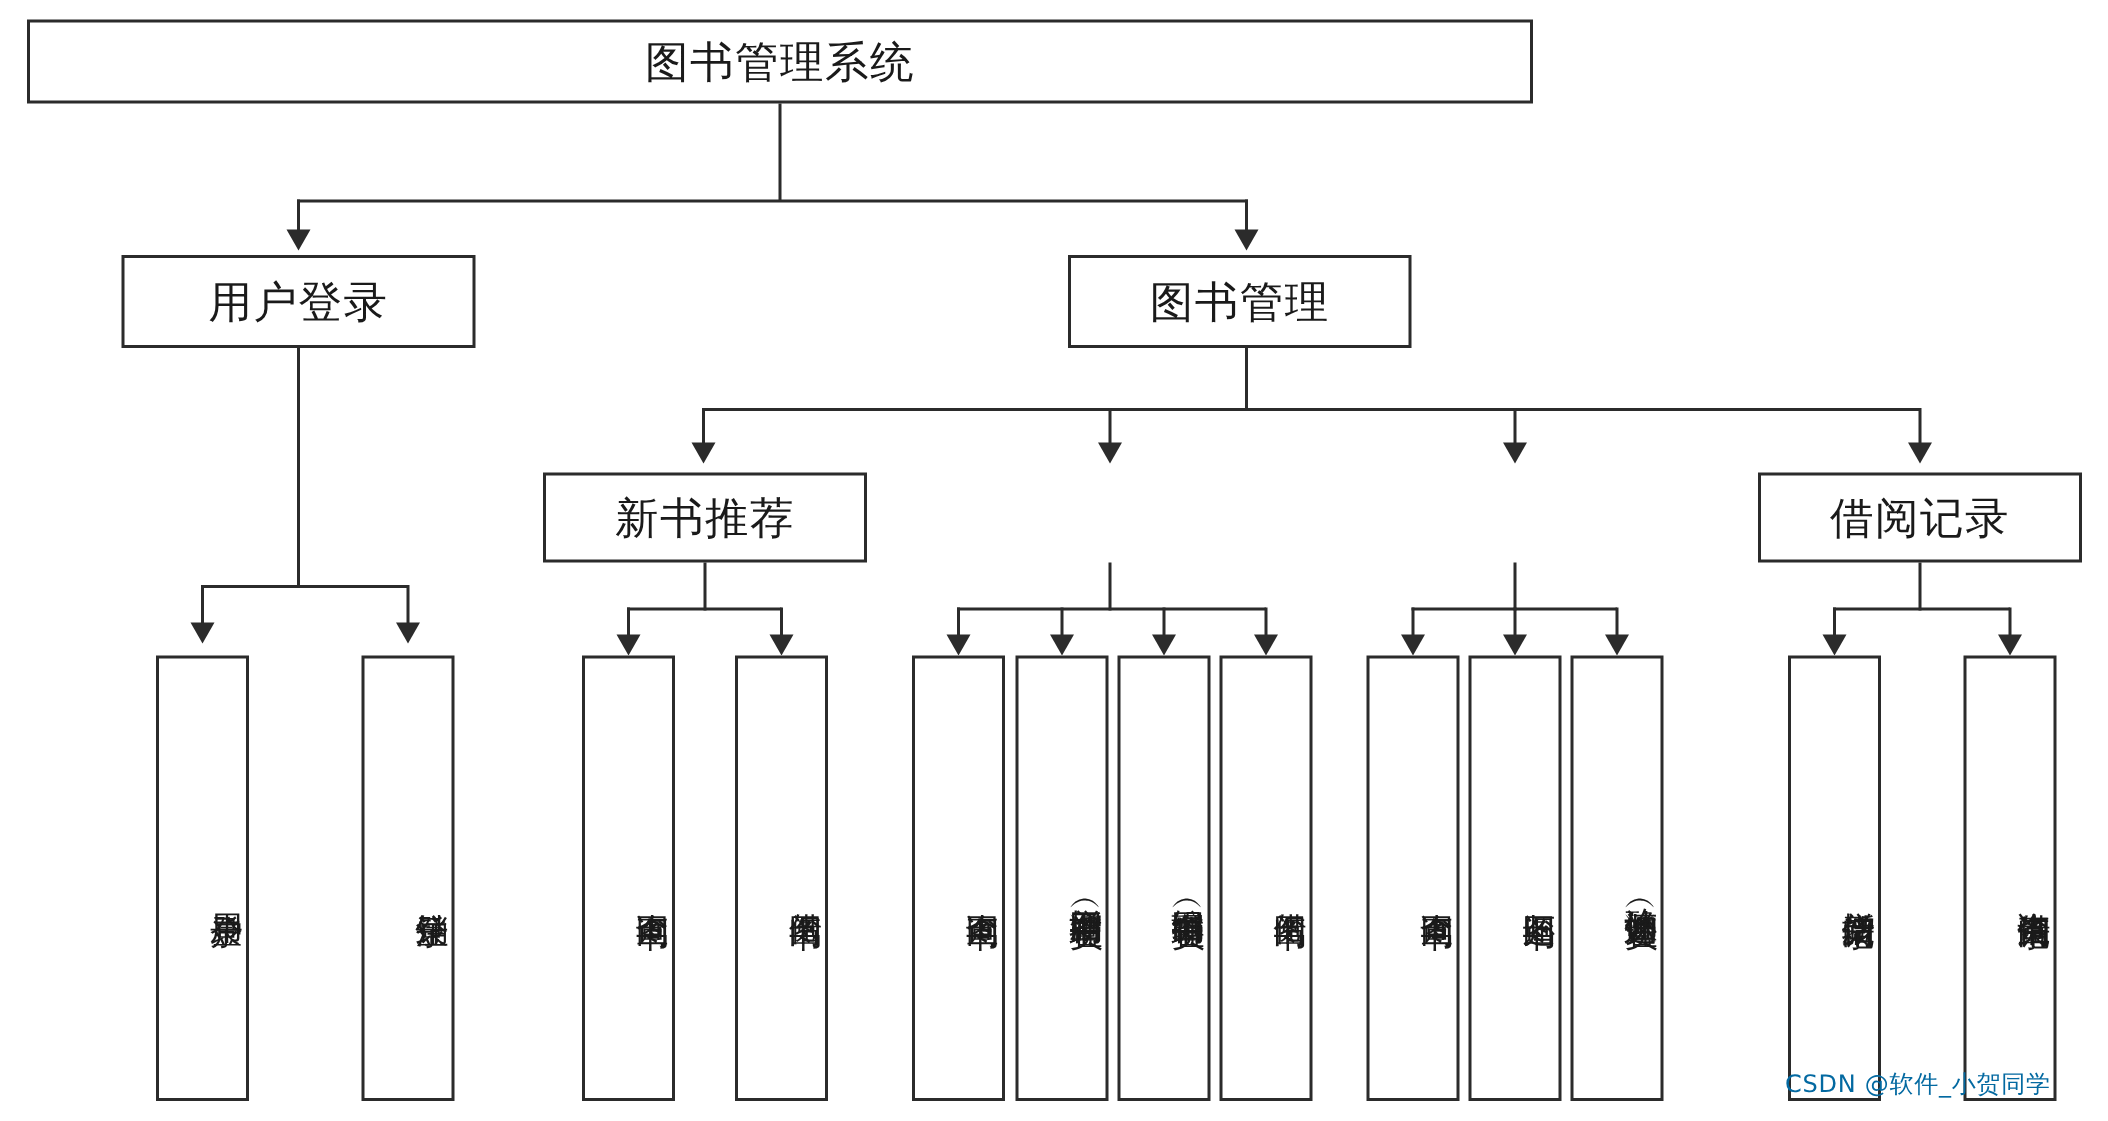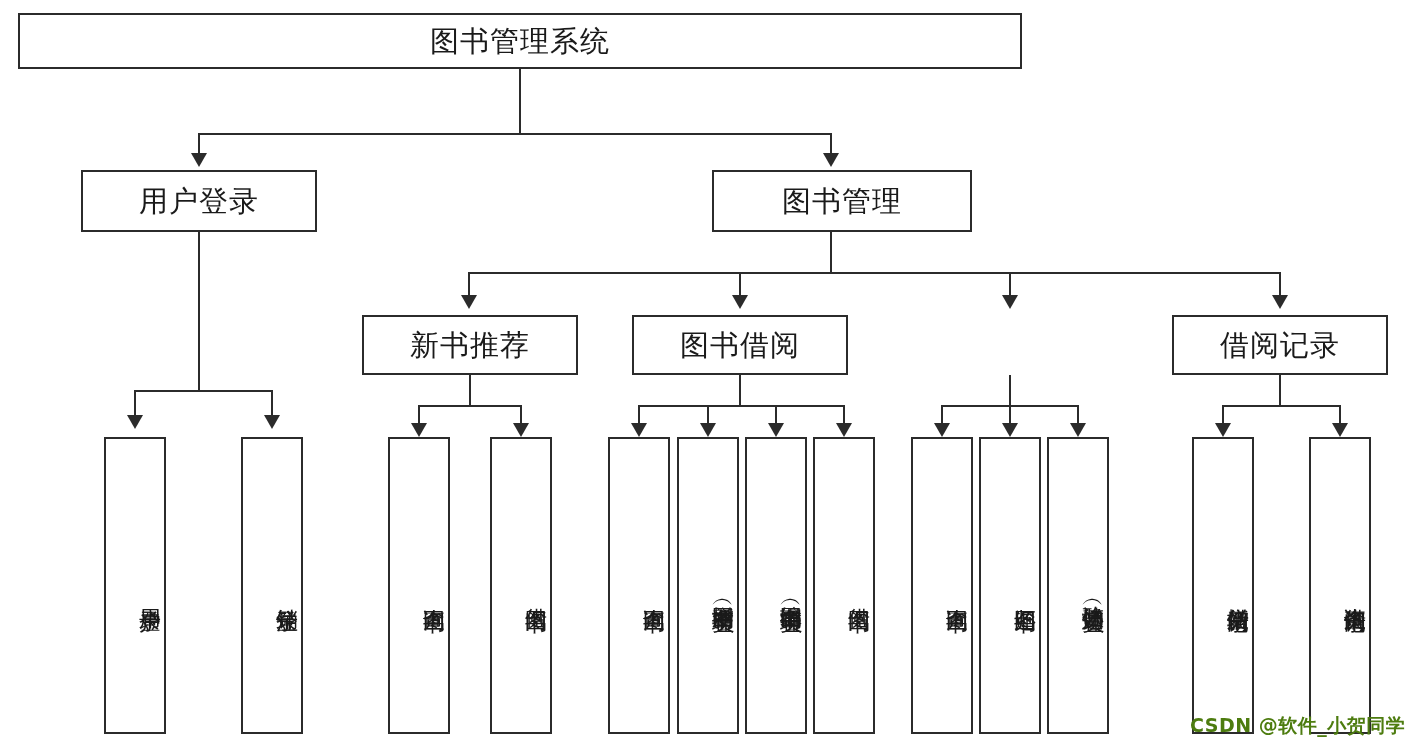--- a/index.html
+++ b/index.html
@@ -54,25 +54,24 @@
   .arrow {
     position: absolute;
     width: 0;
     height: 0;
     border-left: 8px solid transparent;
     border-right: 8px solid transparent;
     border-top: 14px solid #2b2b2b;
   }
   .watermark {
     position: absolute;
-    color: #4d7c0f;
-    font-size: 19px;
+    color: #0369a1;
+    font-size: 16px;
     letter-spacing: 0.5px;
     white-space: nowrap;
-    font-weight: bold;
   }
 </style>
 </head>
 <body>
 
 <div id="canvas">
 
   <div class="node node-h" style="left:18px; top:13px; width:1004px; height:56px;">
     <span>图书管理系统</span>
   </div>
@@ -82,21 +81,21 @@
   <div class="edge edge-h" style="left:198px; top:133px; width:634px; height:2px;"></div>
 
   <div class="edge edge-v" style="left:198px; top:133px; width:2px; height:25px;"></div>
   <div class="arrow" style="left:191px; top:153px;"></div>
   <div class="edge edge-v" style="left:830px; top:133px; width:2px; height:25px;"></div>
   <div class="arrow" style="left:823px; top:153px;"></div>
 
   <div class="node node-h" style="left:81px; top:170px; width:236px; height:62px;">
     <span>用户登录</span>
   </div>
-  <div class="node node-h" style="left:712px; top:170px; width:260px; height:62px;text-align:right;">
+  <div class="node node-h" style="left:712px; top:170px; width:229px; height:62px;text-align:right;">
     <span>图书管理</span>
   </div>
 
   <div class="edge edge-v" style="left:198px; top:232px; width:2px; height:160px;"></div>
   <div class="edge edge-h" style="left:134px; top:390px; width:138px; height:2px;"></div>
   <div class="edge edge-v" style="left:134px; top:390px; width:2px; height:30px;"></div>
   <div class="arrow" style="left:127px; top:415px;"></div>
   <div class="edge edge-v" style="left:271px; top:390px; width:2px; height:30px;"></div>
   <div class="arrow" style="left:264px; top:415px;"></div>
 
@@ -107,23 +106,20 @@
   <div class="arrow" style="left:461px; top:295px;"></div>
   <div class="edge edge-v" style="left:739px; top:272px; width:2px; height:28px;"></div>
   <div class="arrow" style="left:732px; top:295px;"></div>
   <div class="edge edge-v" style="left:1009px; top:272px; width:2px; height:28px;"></div>
   <div class="arrow" style="left:1002px; top:295px;"></div>
   <div class="edge edge-v" style="left:1279px; top:272px; width:2px; height:28px;"></div>
   <div class="arrow" style="left:1272px; top:295px;"></div>
 
   <div class="node node-h" style="left:362px; top:315px; width:216px; height:60px;">
     <span>新书推荐</span>
-  </div>
-  <div class="node node-h" style="left:632px; top:315px; width:216px; height:60px;">
-    <span>图书借阅</span>
   </div>
   <div class="node node-h" style="left:1172px; top:315px; width:216px; height:60px;">
     <span>借阅记录</span>
   </div>
 
   <div class="edge edge-v" style="left:469px; top:375px; width:2px; height:32px;"></div>
   <div class="edge edge-h" style="left:418px; top:405px; width:103px; height:2px;"></div>
   <div class="edge edge-v" style="left:418px; top:405px; width:2px; height:22px;"></div>
   <div class="arrow" style="left:411px; top:423px;"></div>
   <div class="edge edge-v" style="left:520px; top:405px; width:2px; height:22px;"></div>

